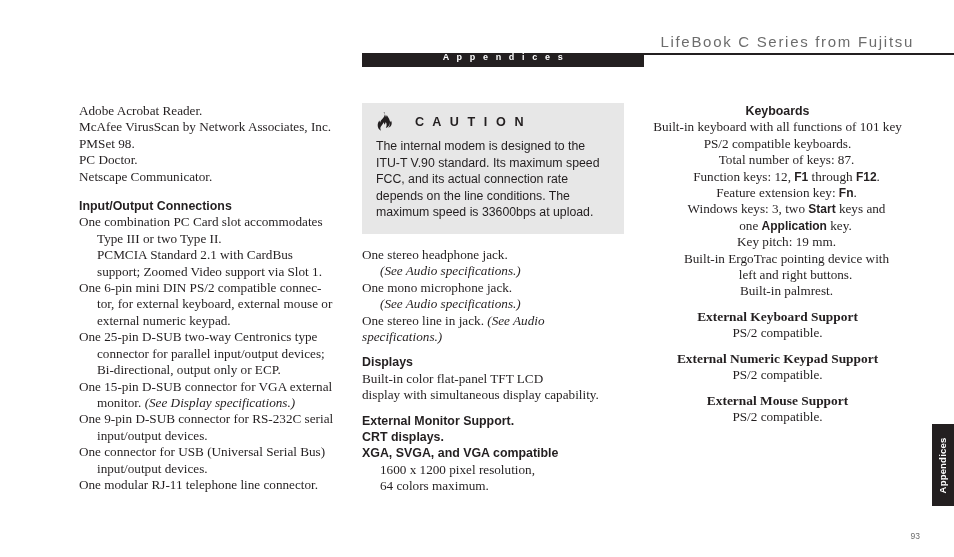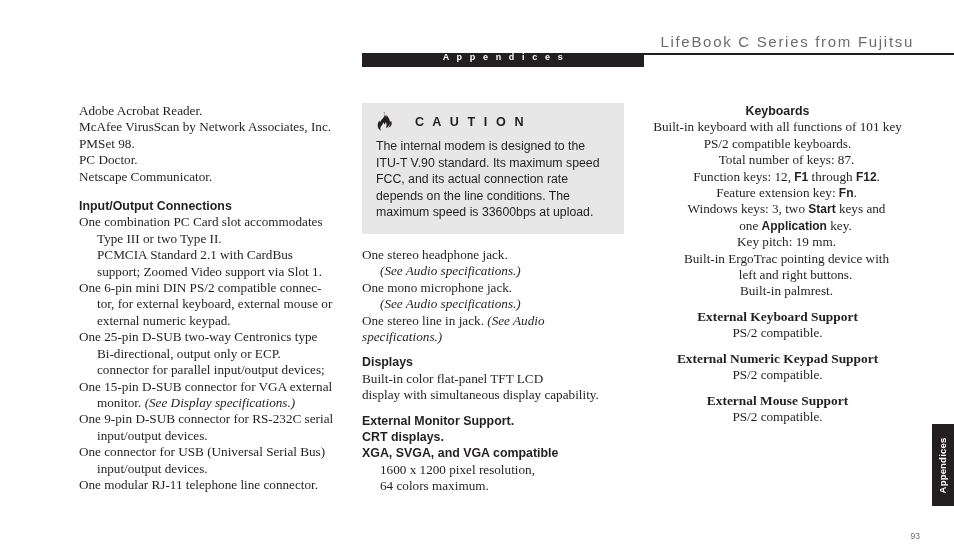--- a/index.html
+++ b/index.html
@@ -182,22 +182,22 @@
   <div class="h-sans">Input/Output Connections</div>
 
   <div class="body-line">One combination PC Card slot accommodates</div>
   <div class="body-line indent-1">Type III or two Type II.</div>
   <div class="body-line indent-1">PCMCIA Standard 2.1 with CardBus</div>
   <div class="body-line indent-1">support; Zoomed Video support via Slot 1.</div>
   <div class="body-line">One 6-pin mini DIN PS/2 compatible connec-</div>
   <div class="body-line indent-1">tor, for external keyboard, external mouse or</div>
   <div class="body-line indent-1">external numeric keypad.</div>
   <div class="body-line">One 25-pin D-SUB two-way Centronics type</div>
+  <div class="body-line indent-1">connector for parallel input/output devices;</div>
   <div class="body-line indent-1">Bi-directional, output only or ECP.</div>
-  <div class="body-line indent-1">connector for parallel input/output devices;</div>
   <div class="body-line">One 15-pin D-SUB connector for VGA external</div>
   <div class="body-line indent-1"><span>monitor. </span><span class="ital">(See Display specifications.)</span></div>
   <div class="body-line">One 9-pin D-SUB connector for RS-232C serial</div>
   <div class="body-line indent-1">input/output devices.</div>
   <div class="body-line">One connector for USB (Universal Serial Bus)</div>
   <div class="body-line indent-1">input/output devices.</div>
   <div class="body-line">One modular RJ-11 telephone line connector.</div>
 </div>
 
 <div class="col col-center">

